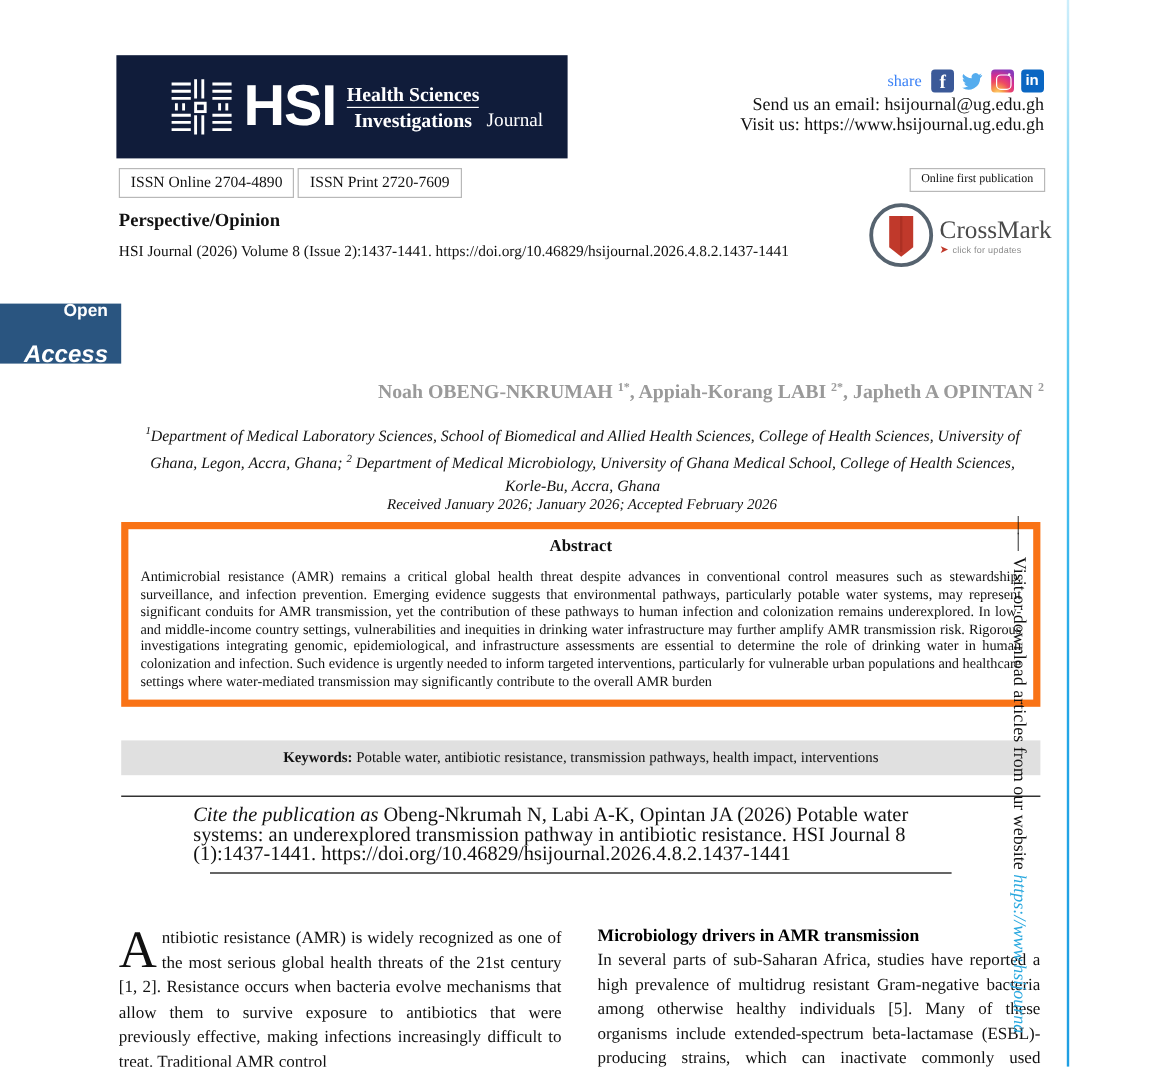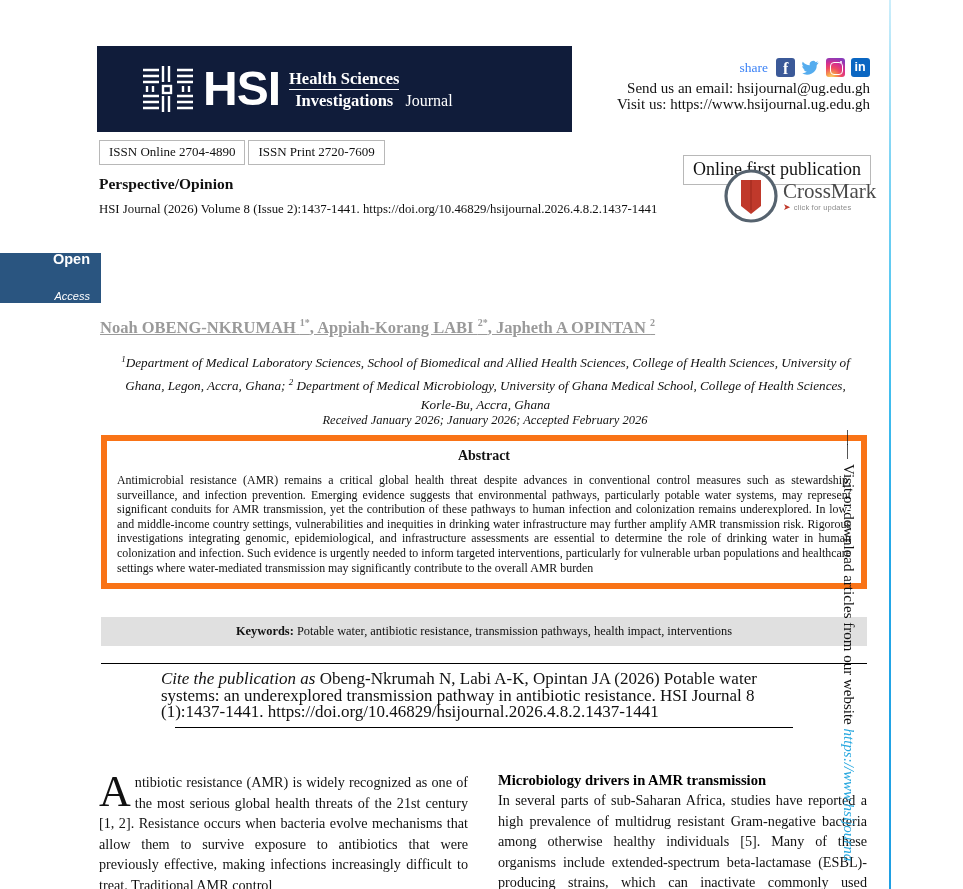--- a/index.html
+++ b/index.html
@@ -11,21 +11,21 @@
   .page{position:absolute;left:0;top:0;width:963px;height:889px;}
 
   
   .edge-rule{
     position:absolute;left:889px;top:0;width:2px;height:889px;
     background:linear-gradient(to bottom,#cdeefb 0%,#7fd4f4 18%,#49c3f0 40%,#24a8e8 62%,#1f9fe3 100%);
   }
 
   
   .masthead{
-    position:absolute;left:97px;top:46px;width:475px;height:86px;
+    position:absolute;left:97px;top:46px;width:376px;height:86px;
     background:#101c3a;
   }
   .logo-row{display:flex;align-items:center;height:86px;padding-left:44px;}
   .weave{
     width:54px;height:50px;position:relative;flex:none;margin-right:8px;
   }
   .weave svg{display:block;}
   .hsi{
     font-family:"Liberation Sans", sans-serif;
     font-weight:bold;color:#fff;font-size:48px;letter-spacing:-1px;
@@ -61,21 +61,21 @@
   .contact{font-size:15px;line-height:15.5px;margin-top:4px;color:#111;}
 
   
   .issn-row{position:absolute;left:99px;top:140px;display:flex;}
   .issn-box{
     border:1px solid #b8b8b8;padding:3px 9px 4px 9px;font-size:13px;color:#111;
   }
   .issn-box + .issn-box{margin-left:3px;}
   .onlinefirst{
     position:absolute;right:92px;top:140px;border:1px solid #b8b8b8;
-    padding:3px 9px 4px 9px;font-size:18px;color:#111;margin-top:15px;
+    padding:3px 9px 4px 9px;font-size:10px;color:#111;
   }
 
   
   .arttype{
     position:absolute;left:99px;top:175px;font-size:15.5px;font-weight:bold;color:#111;
   }
   .artcite{
     position:absolute;left:99px;top:202px;font-size:12.8px;color:#111;
   }
 
@@ -91,31 +91,31 @@
   .cm-arrow{color:#c0392b;font-size:9px;line-height:9px;}
 
   
   .oa{
     position:absolute;left:0;top:253px;width:101px;height:50px;background:#2a5580;
     color:#fff;font-family:"Liberation Sans",sans-serif;
     display:flex;flex-direction:column;align-items:flex-end;justify-content:center;
     padding-right:11px;box-sizing:border-box;
   }
   .oa .l1{font-size:14.5px;font-weight:bold;line-height:17px;}
-  .oa .l2{font-size:11px;font-weight:normal;font-style:italic;line-height:17px;margin-top:20px;}
+  .oa .l2{font-size:20px;font-weight:bold;font-style:italic;line-height:17px;margin-top:20px;}
 
   
   .title{
     position:absolute;left:120px;top:235px;width:730px;text-align:center;
     font-size:28.5px;font-weight:bold;line-height:36px;color:#000;
     font-family:"Liberation Serif",serif;
   }
   .authors{
-    position:absolute;left:100px;top:317px;width:770px;text-align:left;
-    font-size:16.5px;font-weight:bold;color:#9a9a9a;text-decoration:underline;
+    position:absolute;left:100px;top:317px;width:770px;text-align:right;
+    font-size:16.5px;font-weight:bold;color:#9a9a9a;
   }
   .authors sup{font-size:10px;}
   .affil{
     position:absolute;left:108px;top:350px;width:755px;text-align:center;
     font-size:13.2px;font-style:italic;line-height:18.5px;color:#111;
   }
   .affil sup{font-size:9px;font-style:italic;}
   .dates{
     position:absolute;left:100px;top:413px;width:770px;text-align:center;
     font-size:12.5px;font-style:italic;color:#111;

